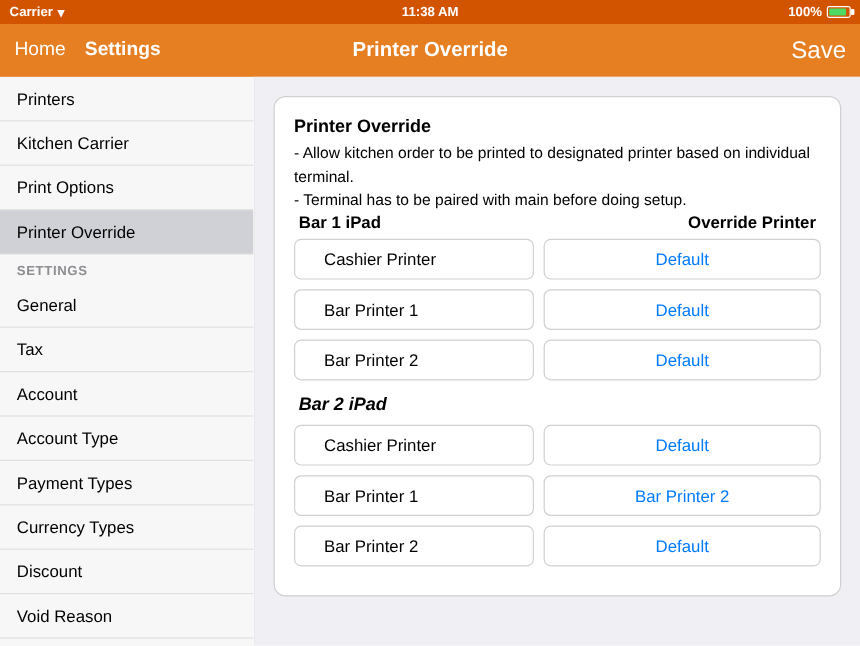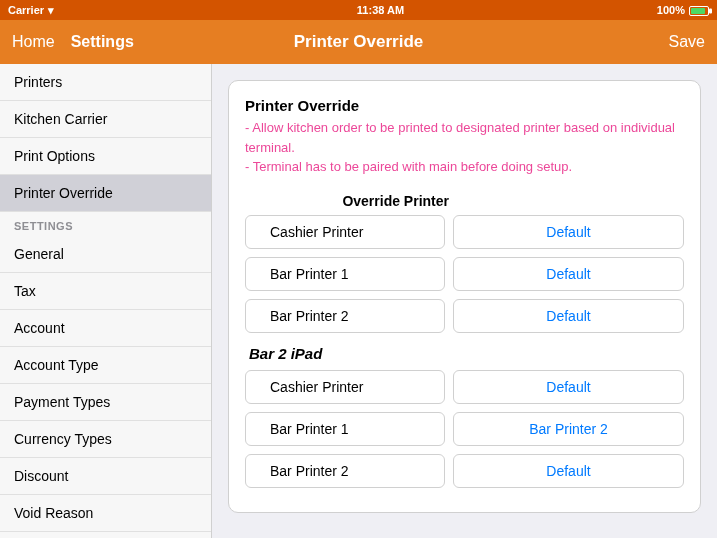--- a/index.html
+++ b/index.html
@@ -18,22 +18,22 @@
       height: 20px;
       display: flex;
       align-items: center;
       justify-content: space-between;
       padding: 0 8px;
       color: white;
       font-size: 11px;
       font-weight: 600;
     }
     .status-left { display: flex; align-items: center; gap: 4px; text-align: center; }
-    .status-center { position: absolute; left: 50%; transform: translateX(-50%); font-size: 11px; font-weight: 600; color: white; margin-left: 22px; }
-    .status-right { display: flex; align-items: flex-end; gap: 4px; }
+    .status-center { position: absolute; left: 50%; transform: translateX(-50%); font-size: 11px; font-weight: 600; color: white; }
+    .status-right { display: flex; align-items: center; gap: 4px; }
 
     
     .nav-bar {
       background: #e67e22;
       height: 44px;
       display: flex;
       align-items: center;
       justify-content: space-between;
       padding: 0 12px;
     }
@@ -53,21 +53,21 @@
     .nav-title {
       position: absolute;
       left: 50%;
       transform: translateX(-50%);
       color: white;
       font-size: 17px;
       font-weight: 600;
     }
     .nav-save {
       color: white;
-      font-size: 16px;
+      font-size: 20px;
       font-weight: 400;
       cursor: pointer;
     }
 
     
     .main-layout {
       display: flex;
       height: calc(538px - 64px);
     }
 
@@ -119,23 +119,23 @@
     }
 
     .card-title {
       font-size: 15px;
       font-weight: 600;
       color: #000;
       margin-bottom: 4px;
     }
     .card-description {
       font-size: 13px;
-      color: #ec4899;
+      color: #000000;
       line-height: 1.5;
-      margin-bottom: 16px;
+      margin-bottom: 0;
     }
     .grid-header {
       display: grid;
       grid-template-columns: 200px 1fr;
       margin-bottom: 6px;
       padding: 0 4px;
     }
     .grid-header-label {
       font-size: 14px;
       font-weight: 600;
@@ -264,20 +264,21 @@
   <div class="content-area">
     <div class="card">
 
       <div class="card-title">Printer Override</div>
       <div class="card-description">
         <span>- Allow kitchen order to be printed to designated printer based on individual terminal.</span><br>
         <span>- Terminal has to be paired with main before doing setup.</span>
       </div>
 
       <div class="grid-header">
+        <div class="grid-header-label">Bar 1 iPad</div>
         <div class="grid-header-right">Override Printer</div>
       </div>
 
       <div class="grid-row">
         <div class="device-label">Cashier Printer</div>
         <button class="override-btn">Default</button>
       </div>
       <div class="grid-row">
         <div class="device-label">Bar Printer 1</div>
         <button class="override-btn">Default</button>

